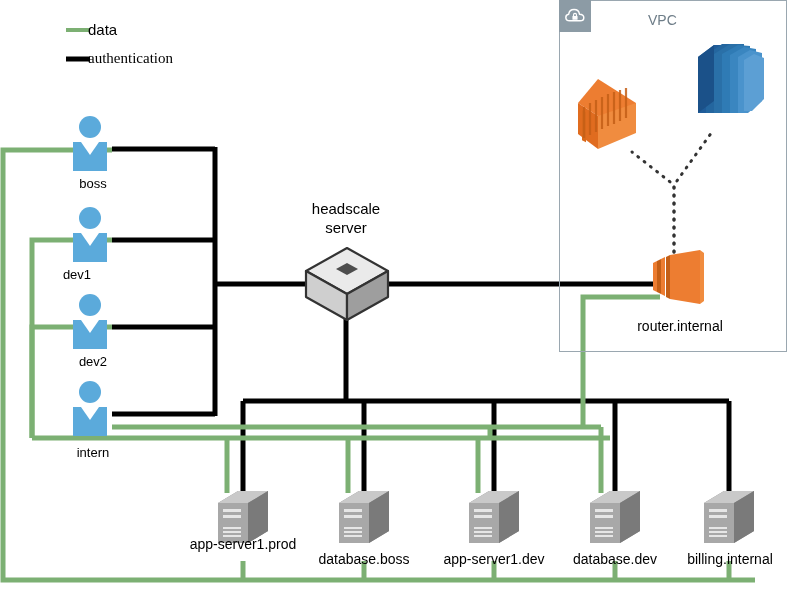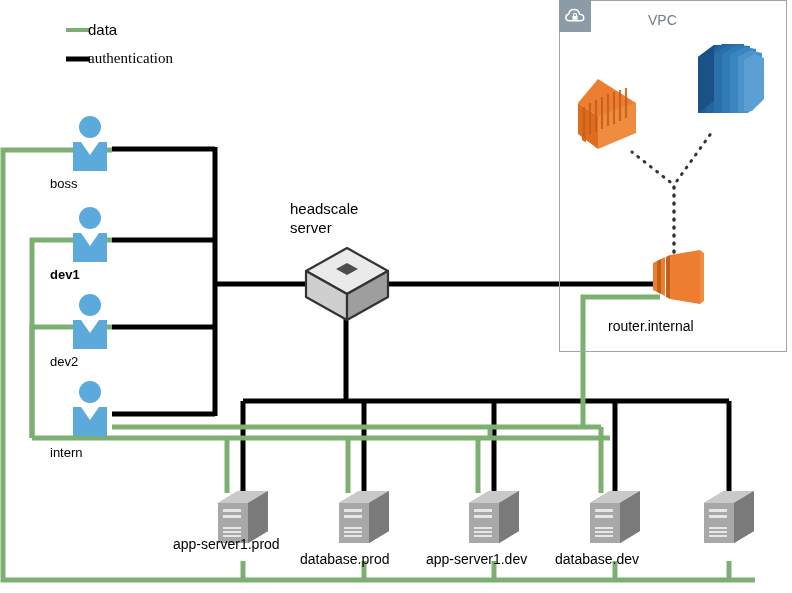--- a/index.html
+++ b/index.html
@@ -25,20 +25,21 @@
     left: 0;
     top: 0;
     width: 792px;
     height: 593px;
   }
   .node {
     position: absolute;
   }
   .node-label {
     position: absolute;
+    text-align: center;
     font-size: 13px;
     color: #000000;
     line-height: 16px;
     white-space: nowrap;
     font-family: "Liberation Sans", sans-serif;
   }
   .legend-label {
     position: absolute;
     font-size: 15px;
     color: #000000;
@@ -153,21 +154,21 @@
   </div>
   <div class="node-label" style="left:50px; top:176px; width:86px;">boss</div>
 
   <div class="node user-icon" style="left:70px; top:207px;">
     <svg width="46" height="55" viewBox="0 0 46 55">
       <circle cx="20" cy="11" r="11" fill="#5BAADB"></circle>
       <path d="M3 26 L37 26 L37 57 L3 57 Z" fill="#5BAADB"></path>
       <path d="M11 26 L20 39 L29 26 Z" fill="#ffffff"></path>
     </svg>
   </div>
-  <div class="node-label" style="left:50px; top:267px; width:86px;font-weight:bold;">dev1</div>
+  <div class="node-label" style="left:34px; top:267px; width:86px;">dev1</div>
 
   <div class="node user-icon" style="left:70px; top:294px;">
     <svg width="46" height="55" viewBox="0 0 46 55">
       <circle cx="20" cy="11" r="11" fill="#5BAADB"></circle>
       <path d="M3 26 L37 26 L37 57 L3 57 Z" fill="#5BAADB"></path>
       <path d="M11 26 L20 39 L29 26 Z" fill="#ffffff"></path>
     </svg>
   </div>
   <div class="node-label" style="left:50px; top:354px; width:86px;">dev2</div>
 
@@ -284,21 +285,21 @@
       <path d="M2 14 L32 14 L32 54 L2 54 Z" fill="#a8a8a8"></path>
       <g fill="#e6e6e6">
         <rect x="7" y="20" width="18" height="3"></rect>
         <rect x="7" y="26" width="18" height="3"></rect>
         <rect x="7" y="38" width="18" height="2"></rect>
         <rect x="7" y="42" width="18" height="2"></rect>
         <rect x="7" y="46" width="18" height="2"></rect>
       </g>
     </svg>
   </div>
-  <div class="node-label" style="left:300px; top:551px; width:128px; font-size:14px;">database.prod</div>
+  <div class="node-label" style="left:300px; top:551px; width:128px; font-size:14px;">database.boss</div>
 
   <div class="node svr-icon" style="left:467px; top:489px;">
     <svg width="54" height="58" viewBox="0 0 54 58">
       <path d="M2 14 L22 2 L52 2 L52 42 L32 54 L2 54 Z" fill="#8f8f8f"></path>
       <path d="M2 14 L22 2 L52 2 L32 14 Z" fill="#c9c9c9"></path>
       <path d="M32 14 L52 2 L52 42 L32 54 Z" fill="#7a7a7a"></path>
       <path d="M2 14 L32 14 L32 54 L2 54 Z" fill="#a8a8a8"></path>
       <g fill="#e6e6e6">
         <rect x="7" y="20" width="18" height="3"></rect>
         <rect x="7" y="26" width="18" height="3"></rect>
@@ -335,14 +336,15 @@
       <path d="M2 14 L32 14 L32 54 L2 54 Z" fill="#a8a8a8"></path>
       <g fill="#e6e6e6">
         <rect x="7" y="20" width="18" height="3"></rect>
         <rect x="7" y="26" width="18" height="3"></rect>
         <rect x="7" y="38" width="18" height="2"></rect>
         <rect x="7" y="42" width="18" height="2"></rect>
         <rect x="7" y="46" width="18" height="2"></rect>
       </g>
     </svg>
   </div>
+  <div class="node-label" style="left:668px; top:551px; width:124px; font-size:14px;">billing.internal</div>
 
 </div>
 
 </body></html>

